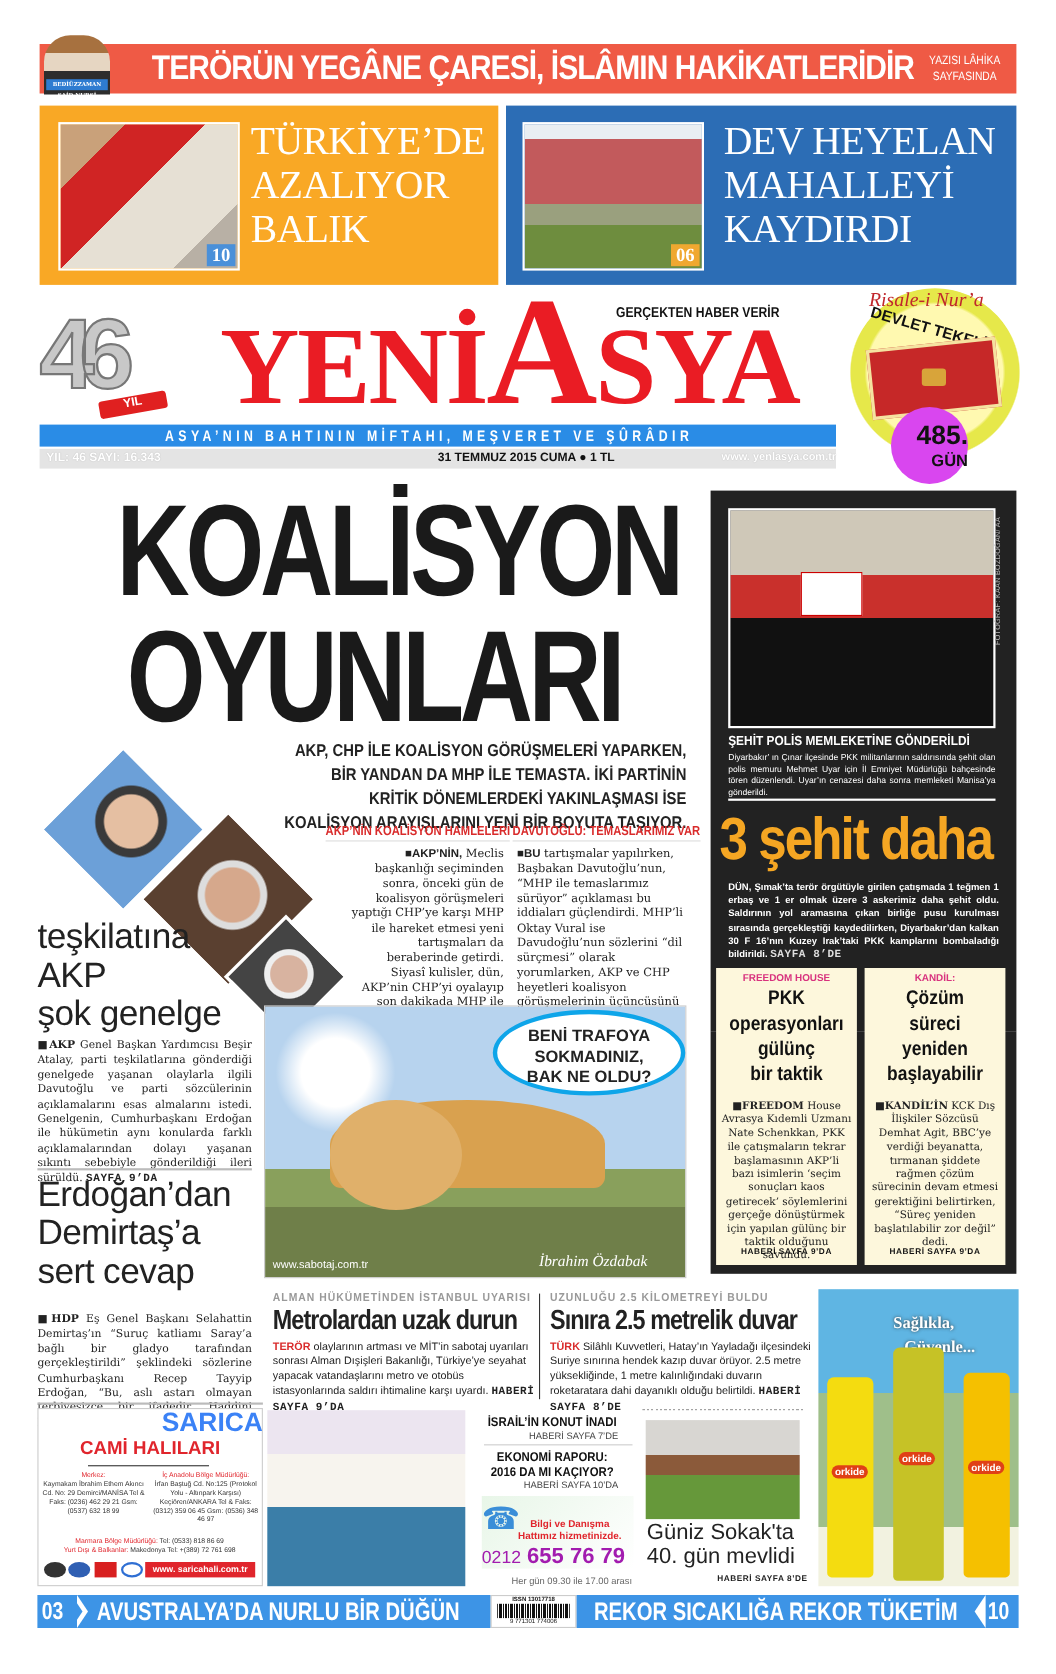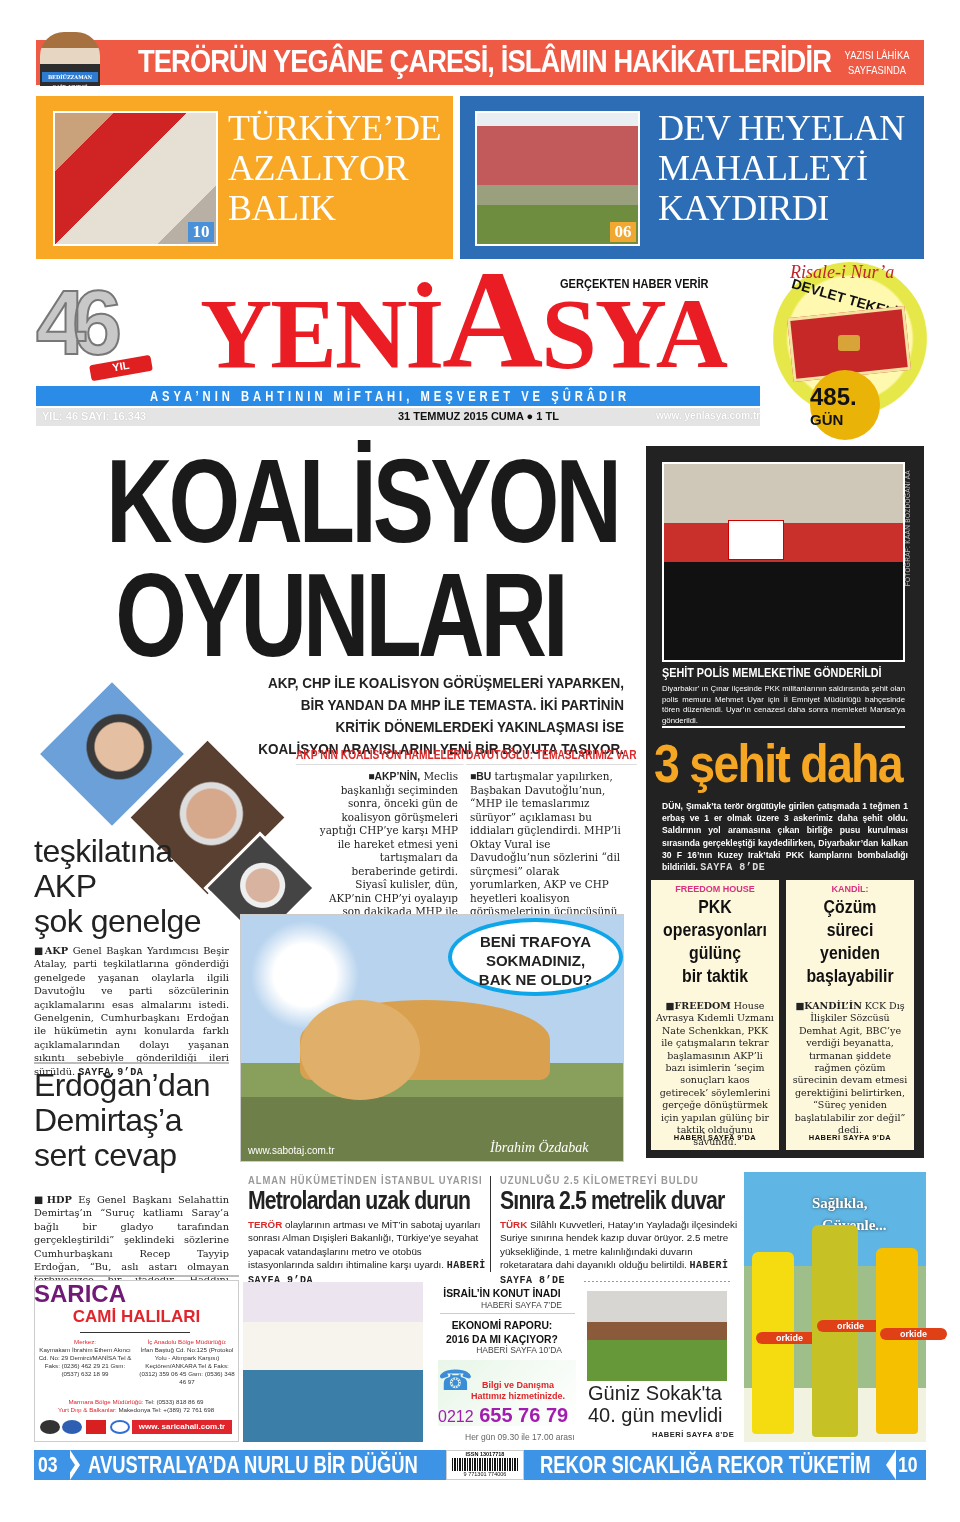--- a/index.html
+++ b/index.html
@@ -35,21 +35,21 @@
 #infobar{left:36px;top:408px;width:724px;height:18px;background:#e4e4e4}
 #issue-info{left:42px;top:410px;color:#fff;font-size:11px;font-weight:bold;text-shadow:0 0 1px #aaa}
 #date-info{left:398px;top:410px;color:#111;font-size:11px;font-weight:bold}
 #url-info{left:656px;top:410px;color:#fff;font-size:10px;font-weight:bold;text-shadow:0 0 1px #aaa}
 
 #badge{left:770px;top:262px;width:160px;height:170px;border-radius:50%;background:radial-gradient(circle at 50% 45%,#fff9b0 0 50%,#e6e84a 52% 62%,#fff 63%)}
 #badge-script{left:790px;top:262px;font-family:"Liberation Serif",serif;font-style:italic;font-size:18px;color:#c0272d}
 #badge-arc{left:790px;top:290px;font-size:14px;font-weight:bold;color:#111;transform:rotate(16deg)}
 #badge-book{left:790px;top:312px;width:118px;height:64px;background:#c62828;border:3px solid #f5e2a0;transform:rotate(-6deg)}
 #badge-lock{left:838px;top:335px;width:22px;height:16px;background:#d8a43a;border-radius:3px}
-#badge-count{left:810px;top:370px;width:70px;height:70px;border-radius:50%;background:#eab308;text-align:left}
+#badge-count{left:810px;top:370px;width:70px;height:70px;border-radius:50%;background:#d946ef;text-align:right}
 #badge-num{display:block;font-size:24px;font-weight:bold;line-height:30px;margin-top:12px}
 #badge-day{display:block;font-size:15px;font-weight:bold;line-height:16px}
 
 #main-headline{left:40px;top:444px;width:600px;text-align:center;font-weight:bold;font-size:118px;line-height:114px;letter-spacing:-5px;color:#1a1a1a;transform:scaleX(.78);transform-origin:center top}
 #deck{left:200px;top:672px;width:424px;text-align:right;font-weight:bold;font-size:15.5px;line-height:22px;color:#222;transform:scaleX(.87);transform-origin:right top}
 
 .portrait{position:absolute;transform:rotate(45deg);overflow:hidden;border:3px solid #fff}
 #portrait-davutoglu{left:58px;top:700px;width:108px;height:108px;background:radial-gradient(circle at 50% 40%,#e5bfa2 0 30%,#3a3a3a 32% 40%,#6ca0d8 42%)}
 #portrait-kilicdaroglu{left:150px;top:760px;width:115px;height:115px;background:radial-gradient(circle at 50% 45%,#d6a88c 0 30%,#ddd 32% 38%,#5a4030 40%)}
 #portrait-bahceli{left:220px;top:848px;width:80px;height:80px;background:radial-gradient(circle at 50% 45%,#d8b3a0 0 30%,#eee 32% 40%,#444 42%)}
@@ -86,24 +86,24 @@
 #metro-kicker,#metro-title,#metro-text{left:248px}
 #sinir-kicker,#sinir-title,#sinir-text{left:500px}
 #bn-divider{left:490px;top:1176px;width:1px;height:96px;background:#333}
 
 #olive-ad{left:744px;top:1172px;width:182px;height:270px;background:linear-gradient(#5fb5e3 0 35%,#9fbf8a 35% 80%,#f2f2e0 80%)}
 #olive-slogan{left:812px;top:1192px;color:#fff;font-family:"Liberation Serif",serif;font-weight:bold;font-size:15px;line-height:22px;text-shadow:0 0 3px #333}
 .bottle{position:absolute;border-radius:6px 6px 4px 4px}
 #bottle1{left:752px;top:1252px;width:42px;height:182px;background:#f4dc10}
 #bottle2{left:812px;top:1225px;width:46px;height:212px;background:#c6c226}
 #bottle3{left:876px;top:1248px;width:42px;height:186px;background:#f5c000}
-.brand{position:absolute;color:#fff;background:#e04016;font-size:9px;font-weight:bold;padding:1px 20px;border-radius:6px}
+.brand{position:absolute;color:#fff;background:#e04016;font-size:9px;font-weight:bold;padding:1px 3px;border-radius:6px}
 
 #sarica-ad{left:34px;top:1280px;width:205px;height:162px;border:1px solid #ccc;background:#fff}
-#sarica-title{left:34px;top:1282px;width:205px;text-align:left;color:#701a75;font-weight:bold;font-size:24px;line-height:24px}
+#sarica-title{left:34px;top:1282px;width:205px;text-align:right;color:#3b82f6;font-weight:bold;font-size:24px;line-height:24px}
 #sarica-sub{left:34px;top:1306px;width:205px;text-align:center;color:#e0252c;font-weight:bold;font-size:17px;line-height:22px}
 .sar-small{position:absolute;font-size:6.2px;line-height:8px;text-align:center;color:#333}
 .sar-small .red{color:#e0252c}
 #sarica-web{left:132px;top:1420px;width:100px;height:14px;background:#e0252c;color:#fff;font-size:8px;font-weight:bold;text-align:center;line-height:14px}
 .cert{position:absolute;top:1420px;width:20px;height:14px;border-radius:50%}
 
 #mosque{left:243px;top:1282px;width:180px;height:160px;background:linear-gradient(#ece5f0 0 25%,#f7f4ee 25% 55%,#3b7ea8 55%)}
 
 .brief-title{position:absolute;font-weight:bold;font-size:11.5px;line-height:14px;color:#111;text-align:center;width:140px;transform:scaleX(.9)}
 .brief-ref{position:absolute;font-size:8.5px;color:#444;text-align:right;width:130px}

